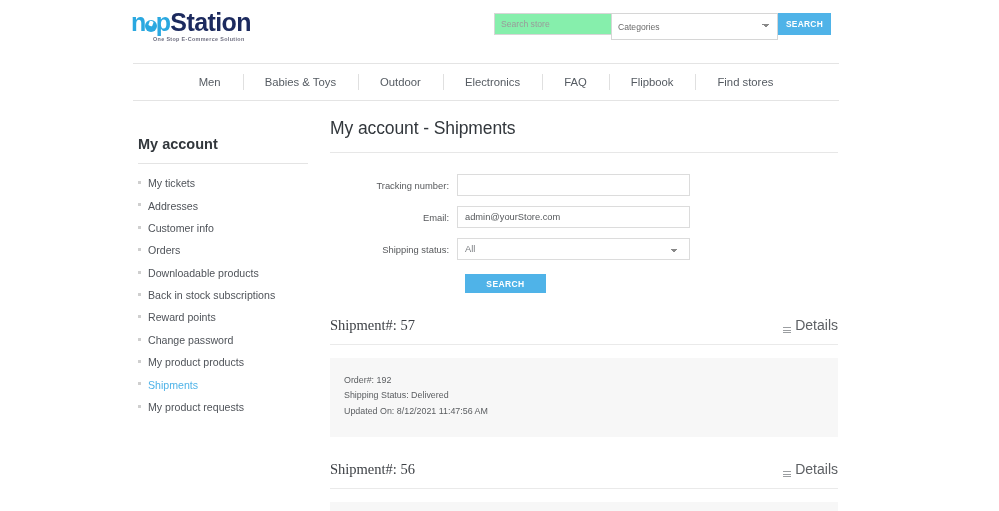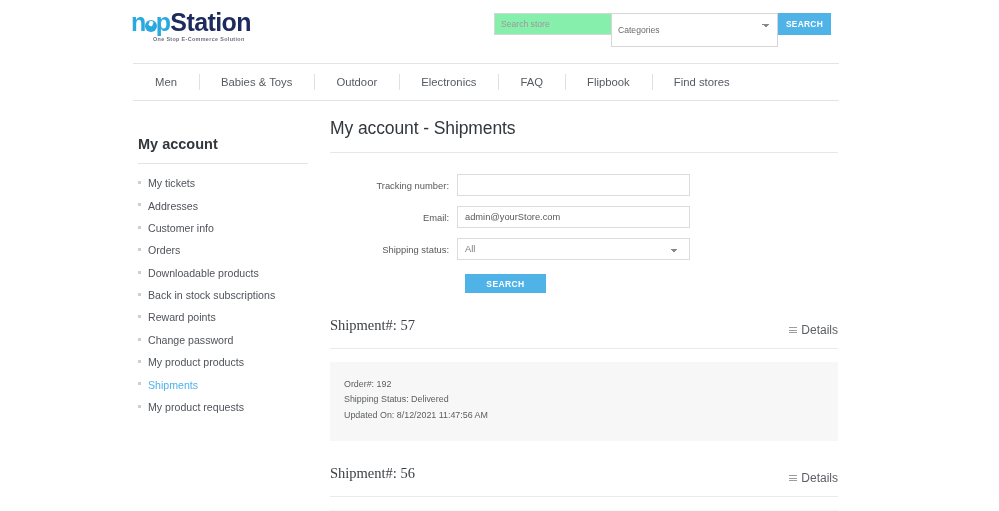--- a/index.html
+++ b/index.html
@@ -78,21 +78,21 @@
     font-size: 8.6px;
     color: #444;
     padding: 0 6px;
     outline: none;
     font-family: "Liberation Sans", sans-serif;
     background: #86efac;
   }
   .search-input::placeholder { color: #9a9a9a; }
   .search-cat {
     width: 167px;
-    height: 34px;
+    height: 27px;
     border: 1px solid #d6d6d6;
     font-size: 8.6px;
     color: #6a6a6a;
     padding: 0 6px;
     outline: none;
     font-family: "Liberation Sans", sans-serif;
     background: #fff;
     -webkit-appearance: none;
     appearance: none;
     background-image:
@@ -119,21 +119,21 @@
 
   
   .nav {
     margin: 0 auto;
     width: 706px;
     border-top: 1px solid #e4e4e4;
     border-bottom: 1px solid #e4e4e4;
     height: 38px;
     display: flex;
     align-items: center;
-    justify-content: flex-start;
+    justify-content: center;
     position: absolute;
     left: 133px;
     top: 63px;
   }
   .nav-list { display: flex; align-items: center; list-style: none; margin: 0; padding: 0; }
   .nav-item {
     padding: 0 22px;
     font-size: 11.3px;
     color: #555b62;
     position: relative;
@@ -275,23 +275,23 @@
   }
   .shipment-num {
     font-size: 14.5px;
     color: #3d4045;
     font-weight: normal;
     margin: 0;
     font-family: Liberation Serif, serif;
   }
   .details-link {
     display: flex;
-    align-items: center;
+    align-items: flex-end;
     gap: 4px;
-    font-size: 12px;
+    font-size: 14px;
     color: #5d6064;
     cursor: pointer;
     white-space: nowrap;
     position: relative;
     top: -2px;
   }
   .hamburger-icon {
     display: inline-flex;
     flex-direction: column;
     justify-content: center;

